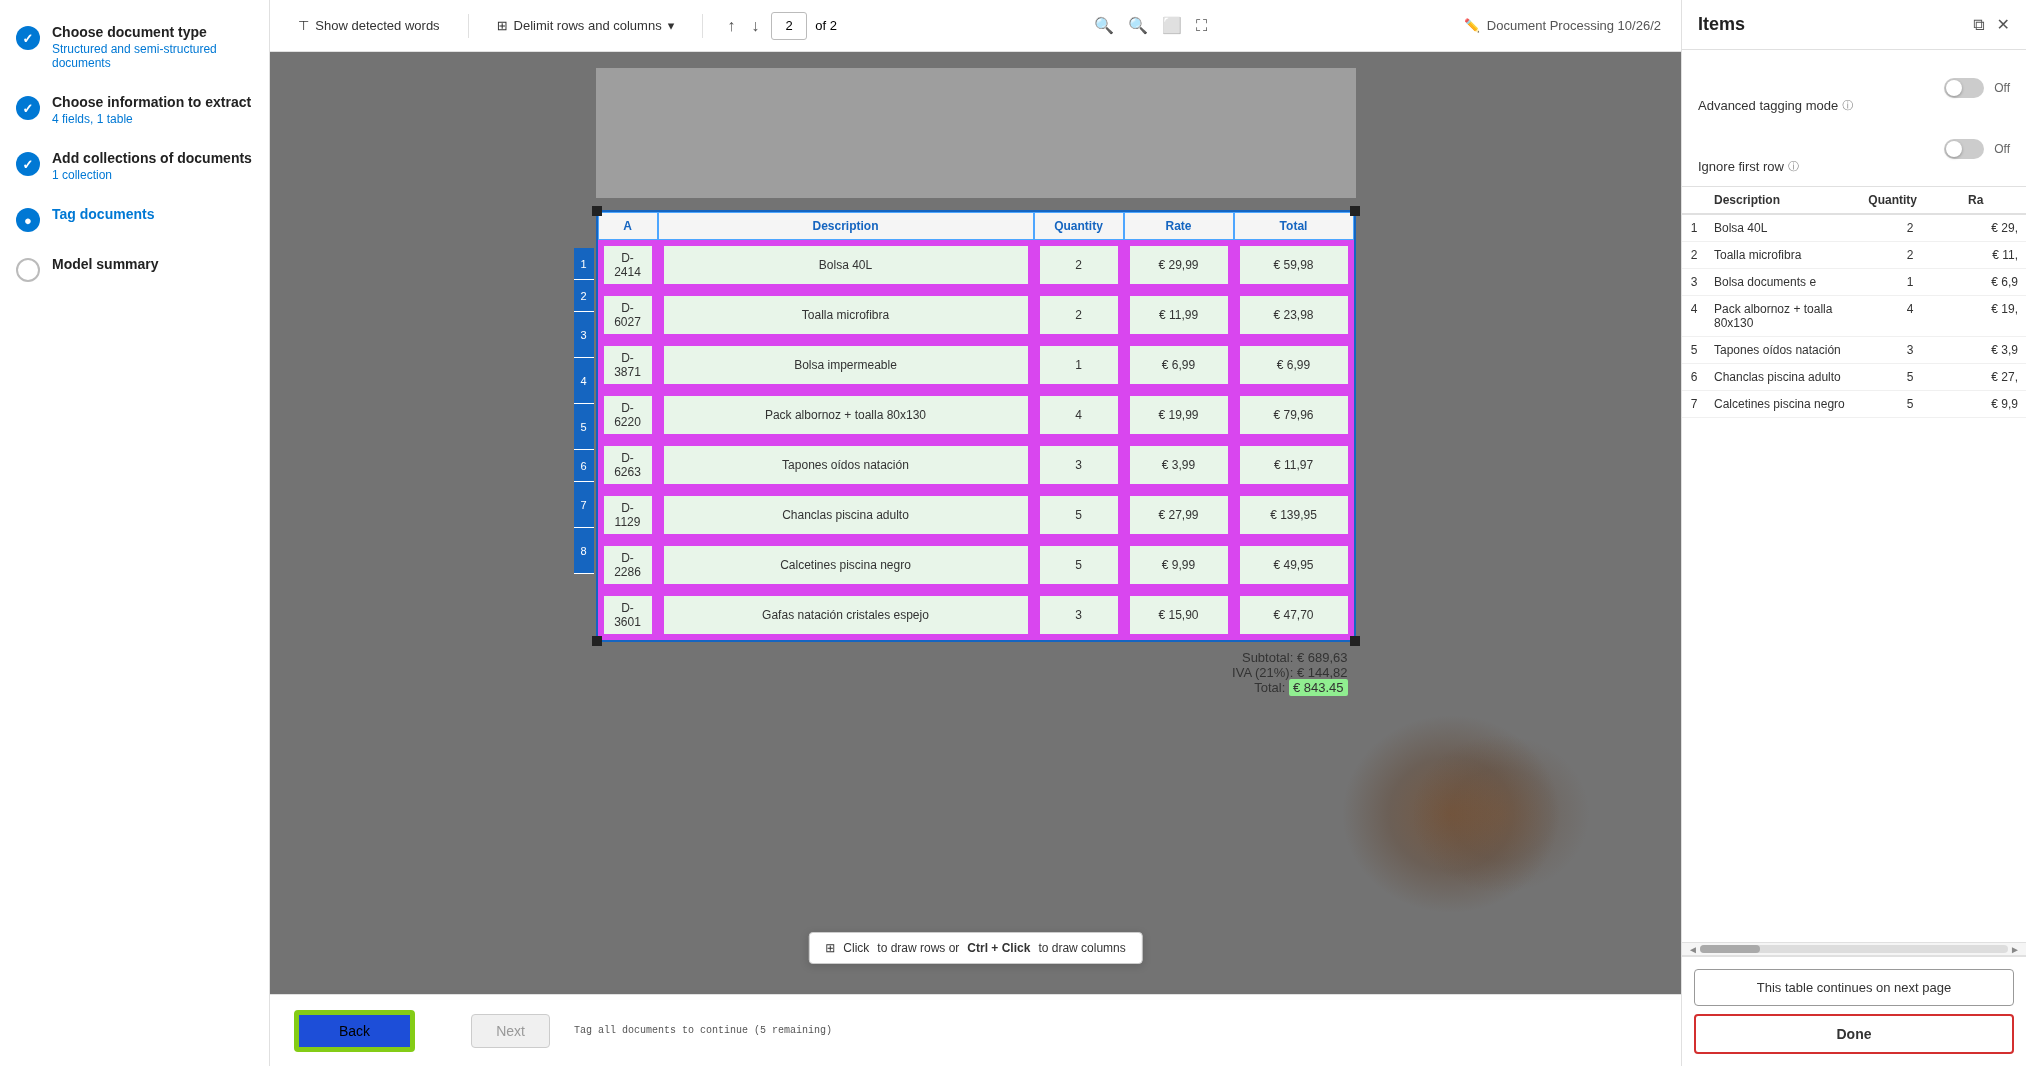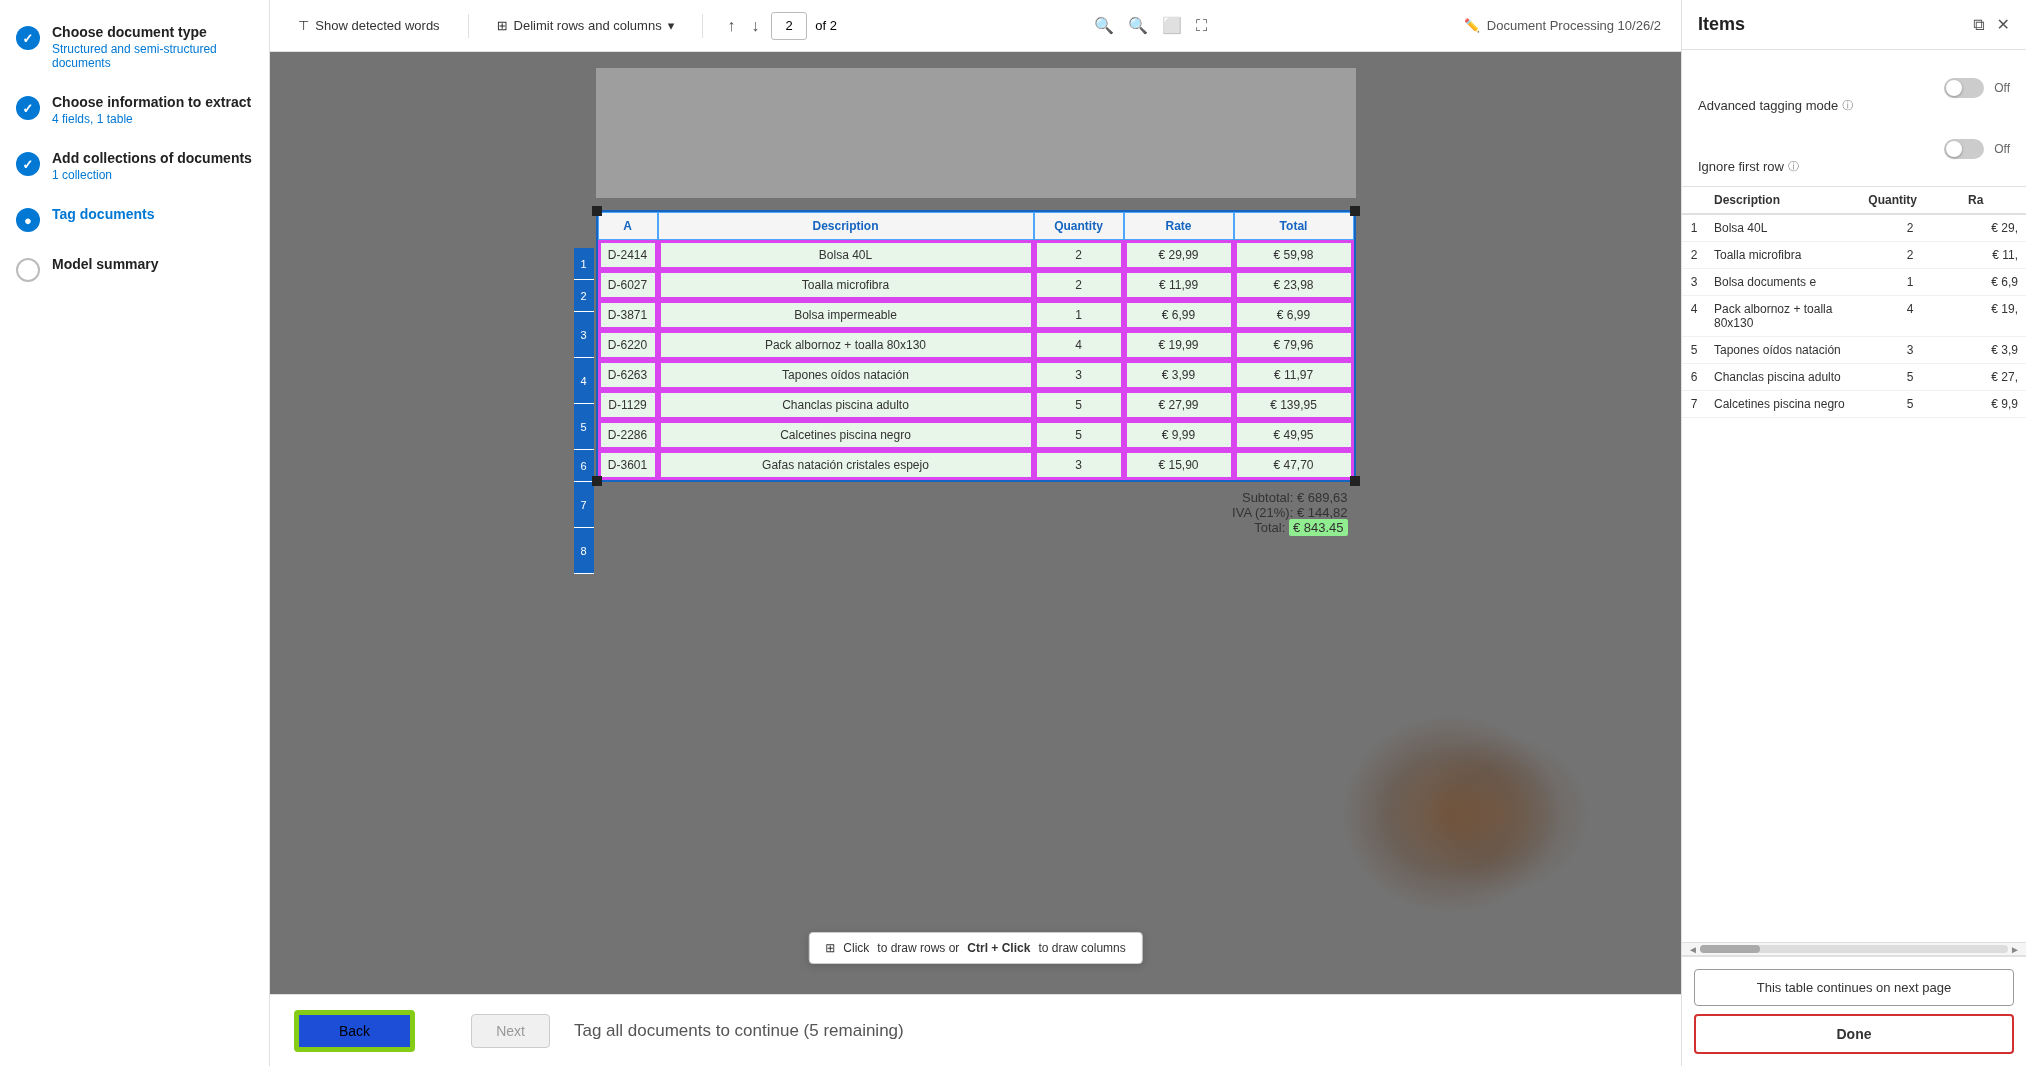--- a/index.html
+++ b/index.html
@@ -60,21 +60,21 @@
       border: 1px solid #4da6ff; text-align: center; padding: 6px 4px;
       font-size: 12px; color: #1565c0; font-weight: 600; background: transparent;
     }
     .th-a { width: 60px; }
     .th-desc { flex: 1; }
     .th-qty { width: 90px; }
     .th-rate { width: 110px; }
     .th-total { width: 120px; }
     .table-data-row { display: flex; position: relative; }
     .table-data-row .td {
-      border: 3px solid #d946ef; padding: 5px 6px;
+      border: 6px solid #d946ef; padding: 5px 6px;
       font-size: 12px; color: #333; background: #e8f5e9;
       display: flex; align-items: center; justify-content: center; text-align: center;
     }
     .td-a { width: 60px; }
     .td-desc { flex: 1; text-align: left; justify-content: flex-start; }
     .td-qty { width: 90px; }
     .td-rate { width: 110px; text-align: right; justify-content: flex-end; }
     .td-total { width: 120px; text-align: right; justify-content: flex-end; }
     .row-label {
       background: #1565c0; color: #fff; font-size: 11px;
@@ -98,21 +98,21 @@
       display: flex; align-items: center; padding: 0 24px; gap: 16px;
     }
     .btn-back {
       padding: 8px 40px; border: 5px solid #84cc16; background: #1d4ed8;
       font-size: 14px; border-radius: 4px; cursor: pointer;
     }
     .btn-next {
       padding: 8px 24px; border: 1px solid #ccc; background: #f0f0f0;
       font-size: 14px; border-radius: 4px; cursor: not-allowed; color: #999; margin-left: 40px;
     }
-    .status-text { font-size: 17px; color: #555; margin-left: 8px; }
+    .status-text { font-size: 10px; color: #555; margin-left: 8px; font-family: Liberation Mono, monospace; }
 
     
     .right-panel {
       width: 345px; min-width: 345px;
       background: #fff; border-left: 1px solid #e0e0e0;
       display: flex; flex-direction: column;
     }
     .rp-header {
       padding: 14px 16px; border-bottom: 1px solid #e0e0e0;
       display: flex; align-items: center; justify-content: space-between;

